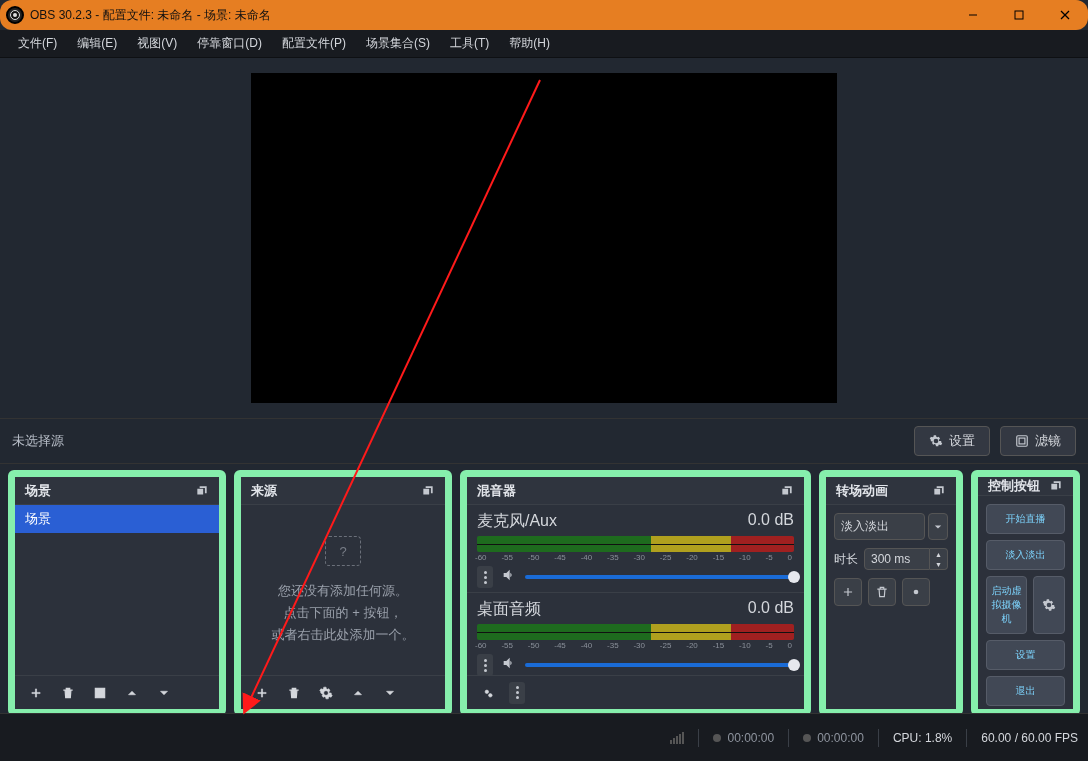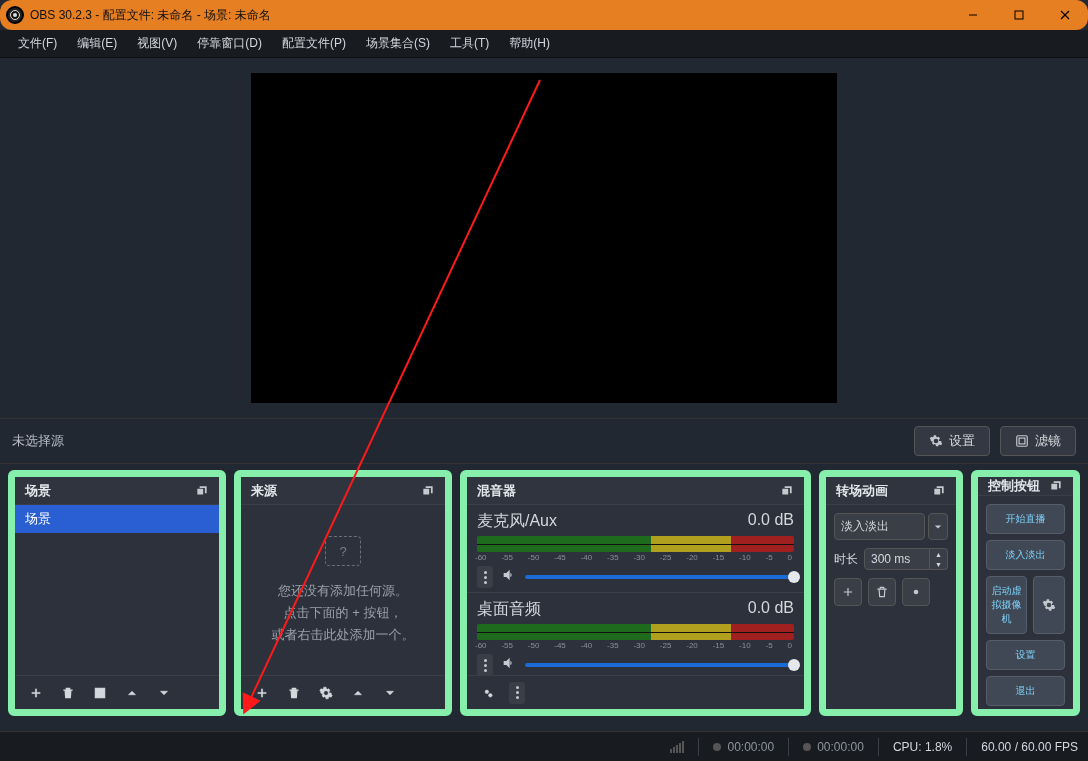--- a/index.html
+++ b/index.html
@@ -81,21 +81,21 @@
 
 
 .ctrl-body { padding:8px; display:flex; gap:8px;}
 .ctrl-col { flex:1; display:flex; flex-direction:column; gap:6px;}
 .ctrlbtn { background:#414855; border:1px solid #565c68; color:#7dd3fc; border-radius:4px; padding:7px 0; font-size:10px; text-align:center; cursor:pointer;}
 .vcam-row { display:flex; gap:6px;}
 .vcam-row .ctrlbtn { flex:1;}
 .gearbtn { width:32px; background:#414855; border:1px solid #565c68; border-radius:4px; display:flex;align-items:center;justify-content:center;cursor:pointer;}
 
 
-.status { position:absolute; left:0;right:0;bottom:0; height:30px; background:#181b20; display:flex; align-items:center; justify-content:flex-end; padding:0 10px; gap:14px; font-size:12px; border-top:1px solid #333;}
+.status { position:absolute; left:0;right:0;bottom:0; height:48px; background:#181b20; display:flex; align-items:center; justify-content:flex-end; padding:0 10px; gap:14px; font-size:12px; border-top:1px solid #333;}
 .status .sep { width:1px; height:18px; background:#3a3f47;}
 .status .stat { display:flex;align-items:center; gap:6px; color:#8e949e;}
 .status .stat.on { color:#d4d7dc;}
 .rec-dot { width:8px;height:8px;border-radius:50%; background:#555; display:inline-block;}
 .bars { display:flex; align-items:flex-end; gap:1px; height:12px;}
 .bars i { width:2px; background:#555;}
 .bars i:nth-child(1){height:4px}.bars i:nth-child(2){height:6px}.bars i:nth-child(3){height:8px}.bars i:nth-child(4){height:10px}.bars i:nth-child(5){height:12px}
 
 
 .arrow-svg { position:absolute; left:240px; top:60px; width:320px; height:660px; pointer-events:none;}

